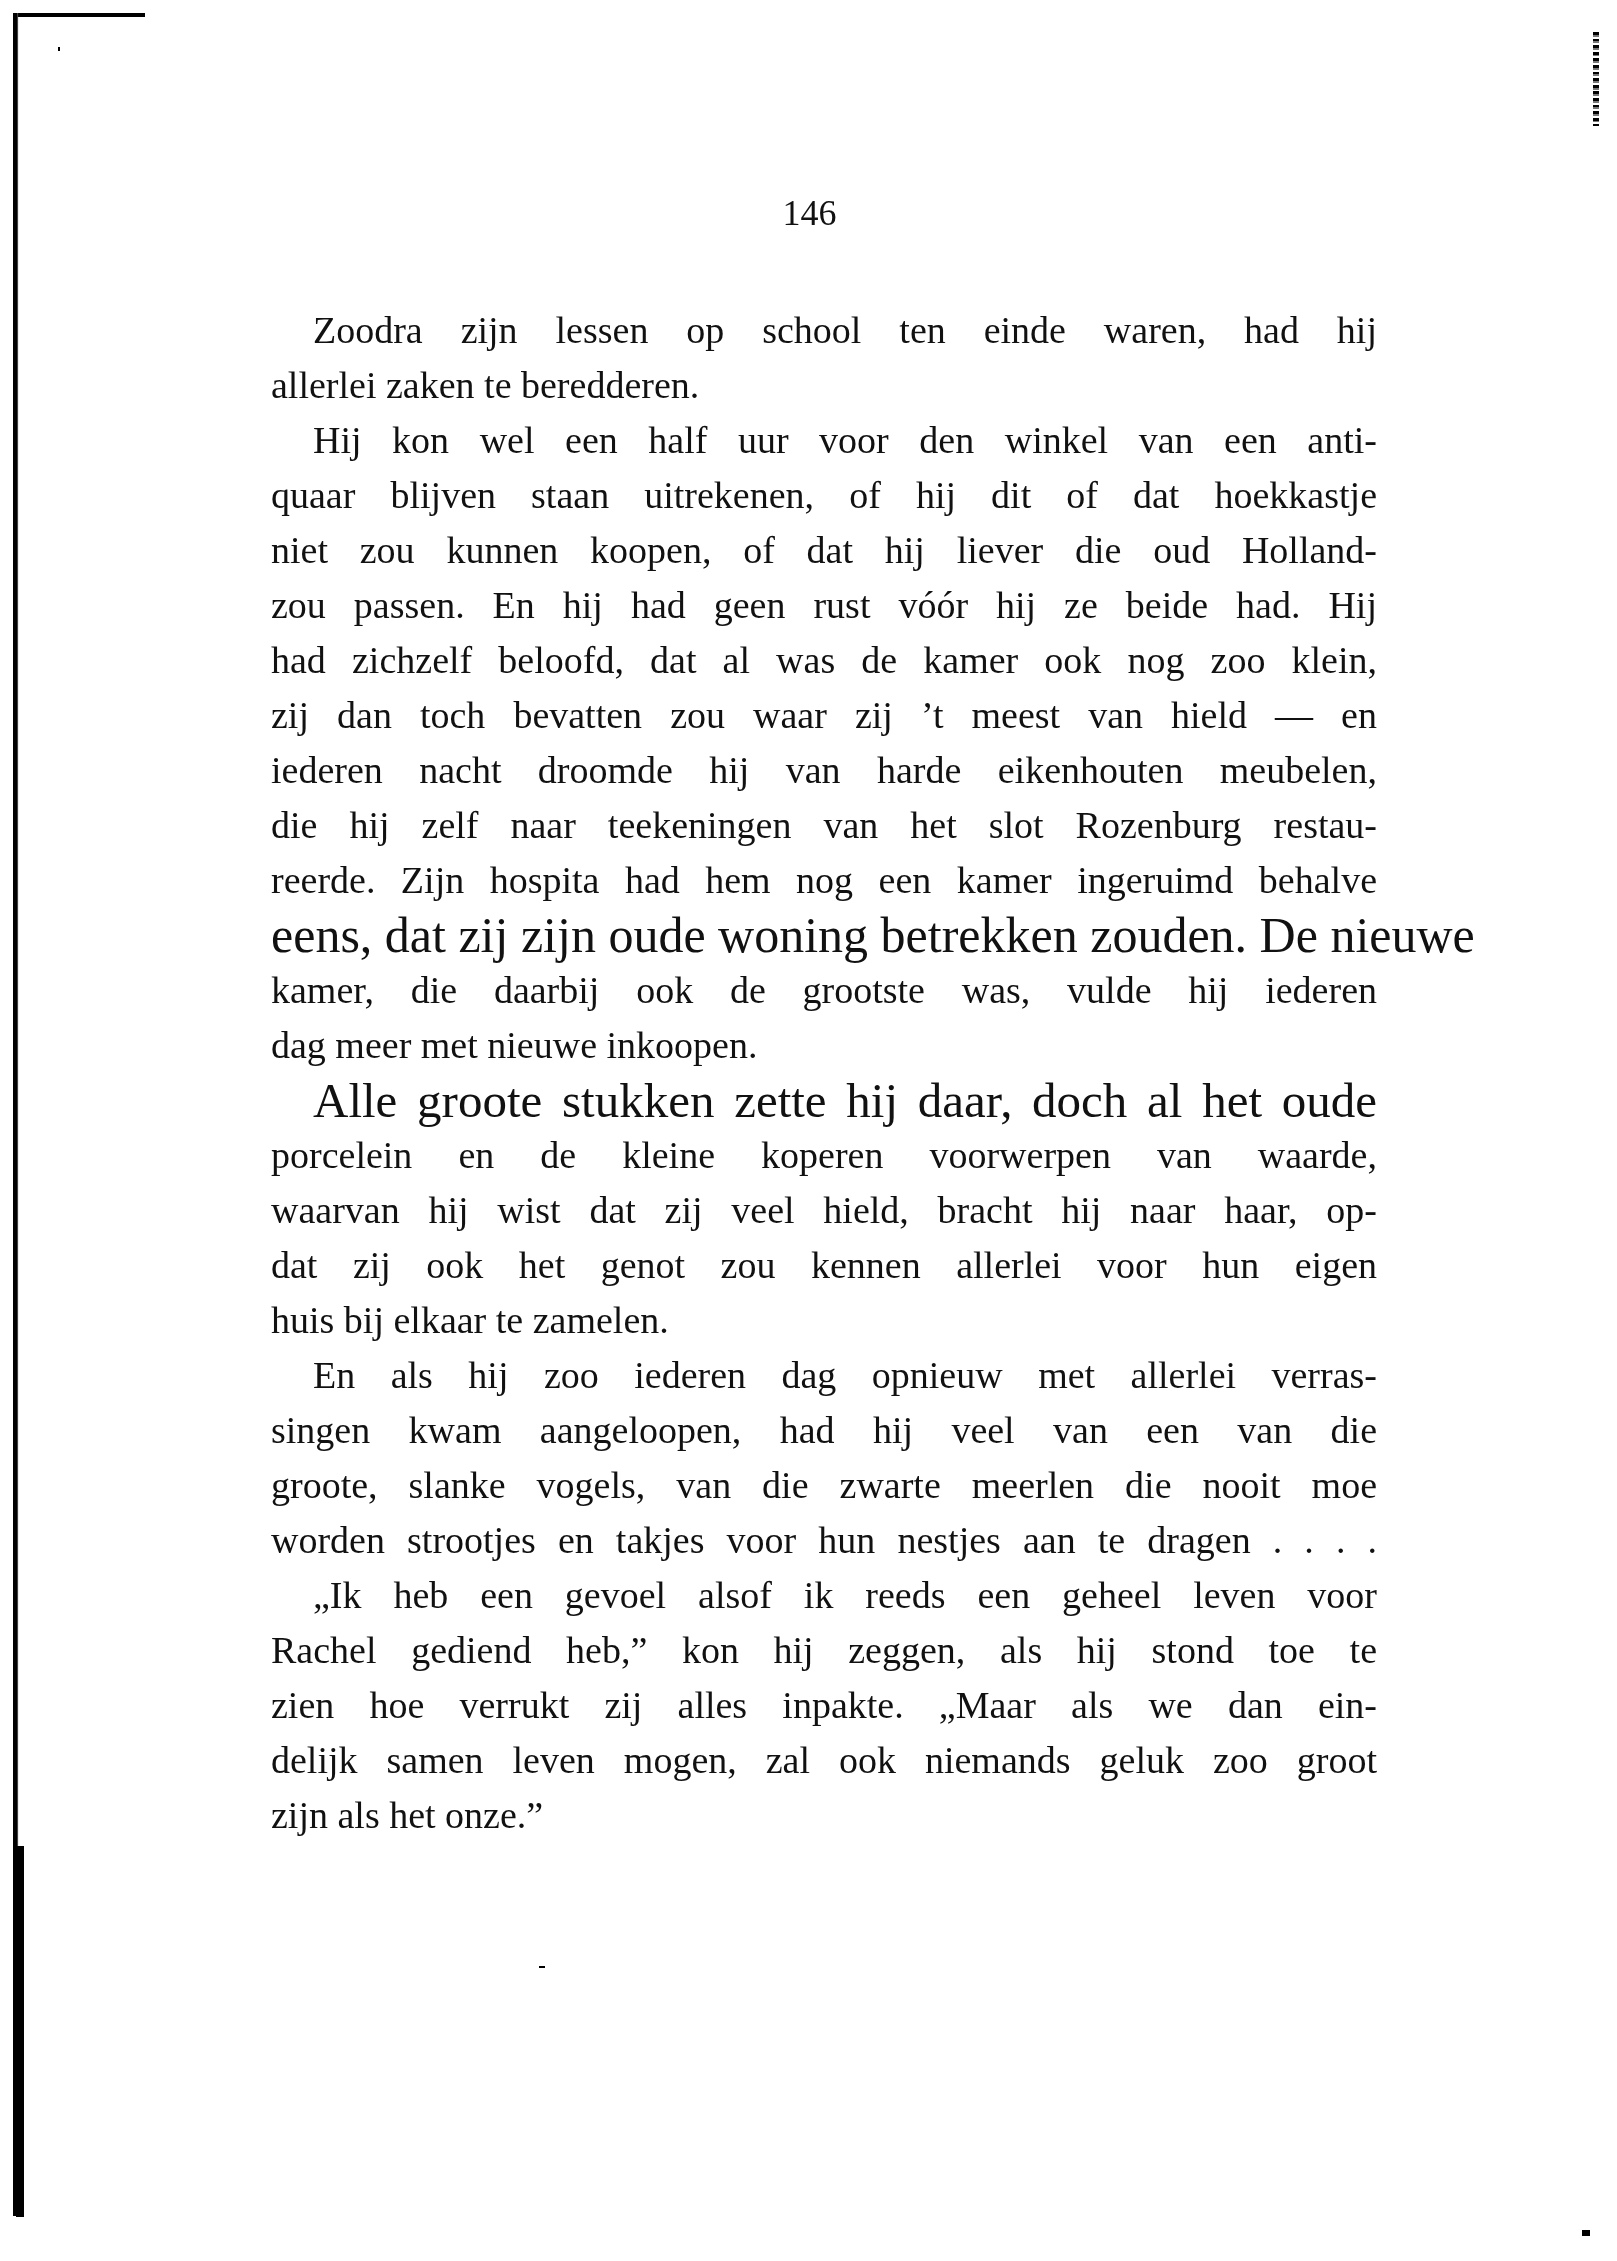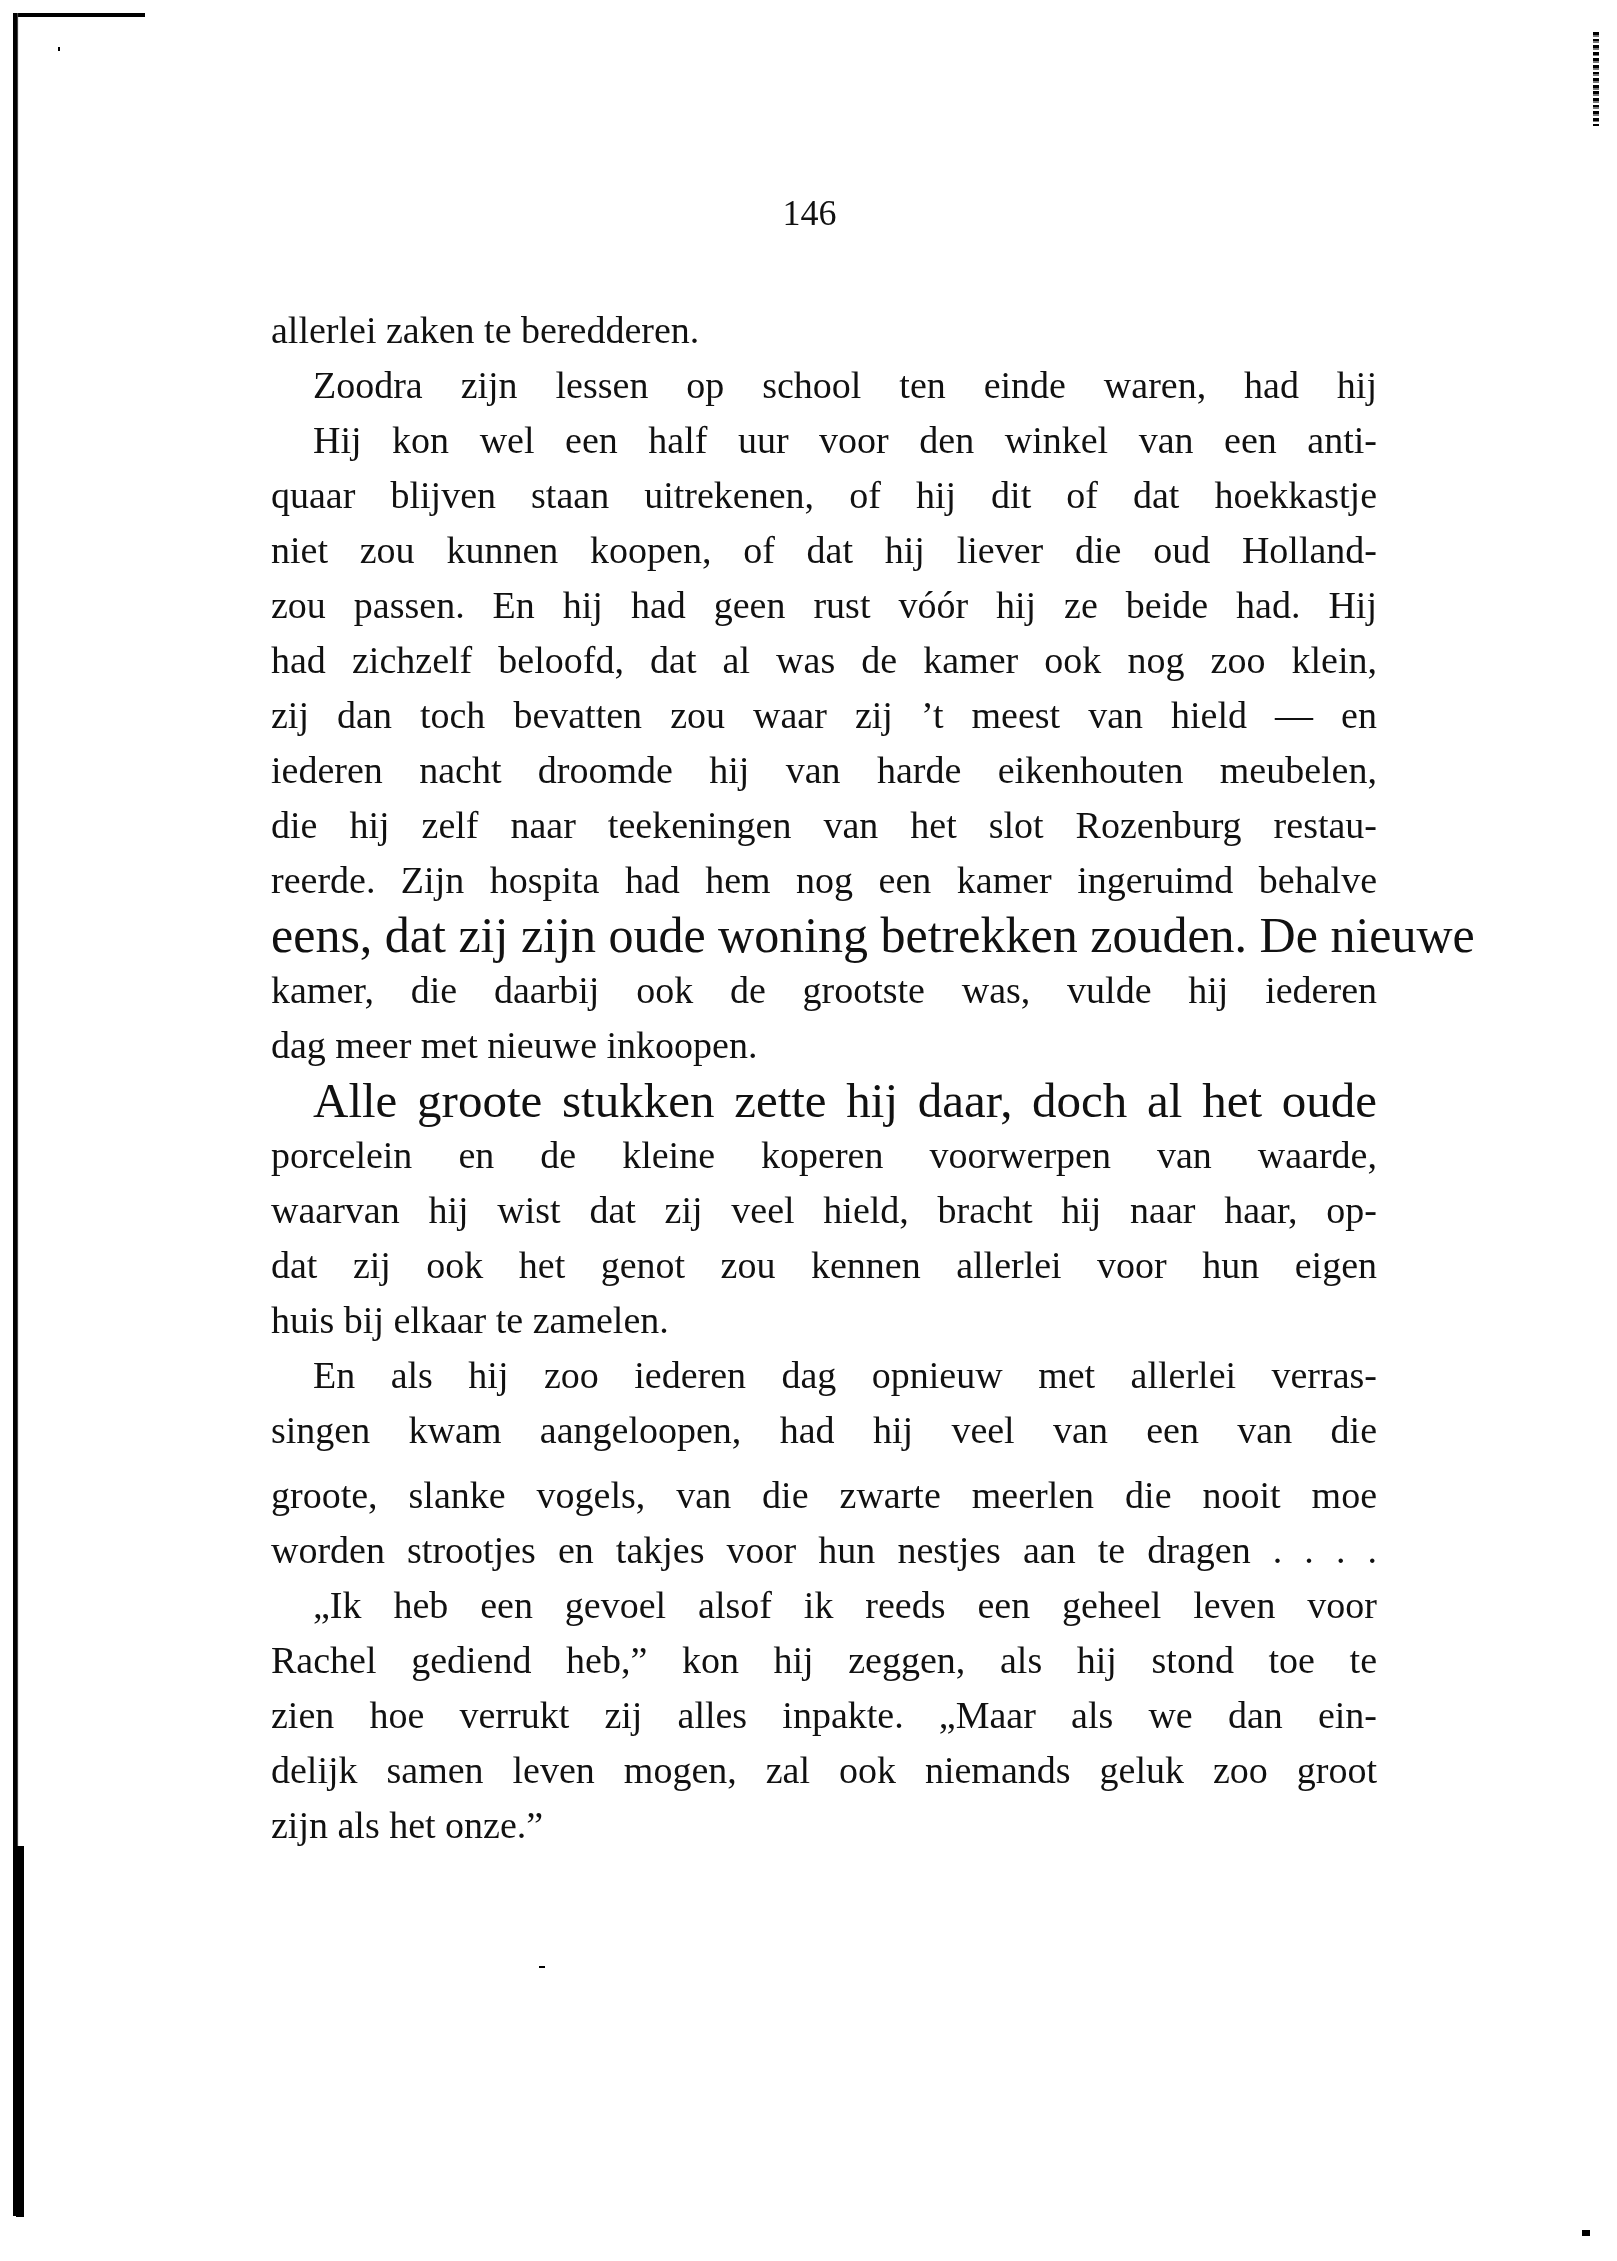--- a/index.html
+++ b/index.html
@@ -91,22 +91,22 @@
 <div class="scan-border-left-bottom"></div>
 <div class="scan-edge-right"></div>
 <div class="scan-speck" style="left:58px;top:47px;width:1.9px;height:3.8px;"></div>
 <div class="scan-speck" style="left:539px;top:1966px;width:5.6px;height:1.9px;"></div>
 <div class="scan-speck" style="left:1582px;top:2230px;width:7.5px;height:5.6px;"></div>
 
 <div class="page-number">146</div>
 
 <div class="text-block">
   <div>
+    <span class="line indent" style="white-space: nowrap; font-size: 38px;">Zoodra zijn lessen op school ten einde waren, had hij</span>
     <span class="line last" style="white-space: nowrap; font-size: 38px;">allerlei zaken te beredderen.</span>
-    <span class="line indent" style="white-space: nowrap; font-size: 38px;">Zoodra zijn lessen op school ten einde waren, had hij</span>
   </div>
   <div>
     <span class="line indent" style="white-space: nowrap; font-size: 38px;">Hij kon wel een half uur voor den winkel van een anti-</span>
     <span class="line" style="white-space: nowrap; font-size: 38px;">quaar blijven staan uitrekenen, of hij dit of dat hoekkastje</span>
     <span class="line" style="white-space: nowrap; font-size: 38px;">niet zou kunnen koopen, of dat hij liever die oud Holland-</span>
     <span class="line" style="white-space: nowrap; font-size: 38px;">zou passen. En hij had geen rust vóór hij ze beide had. Hij</span>
     <span class="line" style="white-space: nowrap; font-size: 38px;">had zichzelf beloofd, dat al was de kamer ook nog zoo klein,</span>
     <span class="line" style="white-space: nowrap; font-size: 38px;">zij dan toch bevatten zou waar zij ’t meest van hield — en</span>
     <span class="line" style="white-space: nowrap; font-size: 38px;">iederen nacht droomde hij van harde eikenhouten meubelen,</span>
     <span class="line" style="white-space: nowrap; font-size: 38px;">die hij zelf naar teekeningen van het slot Rozenburg restau-</span>
@@ -118,21 +118,21 @@
   <div>
     <span class="line indent" style="white-space: nowrap; font-size: 49px;">Alle groote stukken zette hij daar, doch al het oude</span>
     <span class="line" style="white-space: nowrap; font-size: 38px;">porcelein en de kleine koperen voorwerpen van waarde,</span>
     <span class="line" style="white-space: nowrap; font-size: 38px;">waarvan hij wist dat zij veel hield, bracht hij naar haar, op-</span>
     <span class="line" style="white-space: nowrap; font-size: 38px;">dat zij ook het genot zou kennen allerlei voor hun eigen</span>
     <span class="line last" style="white-space: nowrap; font-size: 38px;">huis bij elkaar te zamelen.</span>
   </div>
   <div>
     <span class="line indent" style="white-space: nowrap; font-size: 38px;">En als hij zoo iederen dag opnieuw met allerlei verras-</span>
     <span class="line" style="white-space: nowrap; font-size: 38px;">singen kwam aangeloopen, had hij veel van een van die</span>
-    <span class="line" style="white-space: nowrap; font-size: 38px; margin-top: 10px;">groote, slanke vogels, van die zwarte meerlen die nooit moe</span>
+    <span class="line" style="white-space: nowrap; font-size: 38px;">groote, slanke vogels, van die zwarte meerlen die nooit moe</span>
     <span class="line" style="white-space: nowrap; font-size: 38px;">worden strootjes en takjes voor hun nestjes aan te dragen . . . .</span>
   </div>
   <div>
     <span class="line indent" style="white-space: nowrap; font-size: 38px;">„Ik heb een gevoel alsof ik reeds een geheel leven voor</span>
     <span class="line" style="white-space: nowrap; font-size: 38px;">Rachel gediend heb,” kon hij zeggen, als hij stond toe te</span>
     <span class="line" style="white-space: nowrap; font-size: 38px;">zien hoe verrukt zij alles inpakte. „Maar als we dan ein-</span>
     <span class="line" style="white-space: nowrap; font-size: 38px;">delijk samen leven mogen, zal ook niemands geluk zoo groot</span>
     <span class="line last" style="white-space: nowrap; font-size: 38px;">zijn als het onze.”</span>
   </div>
 </div>

